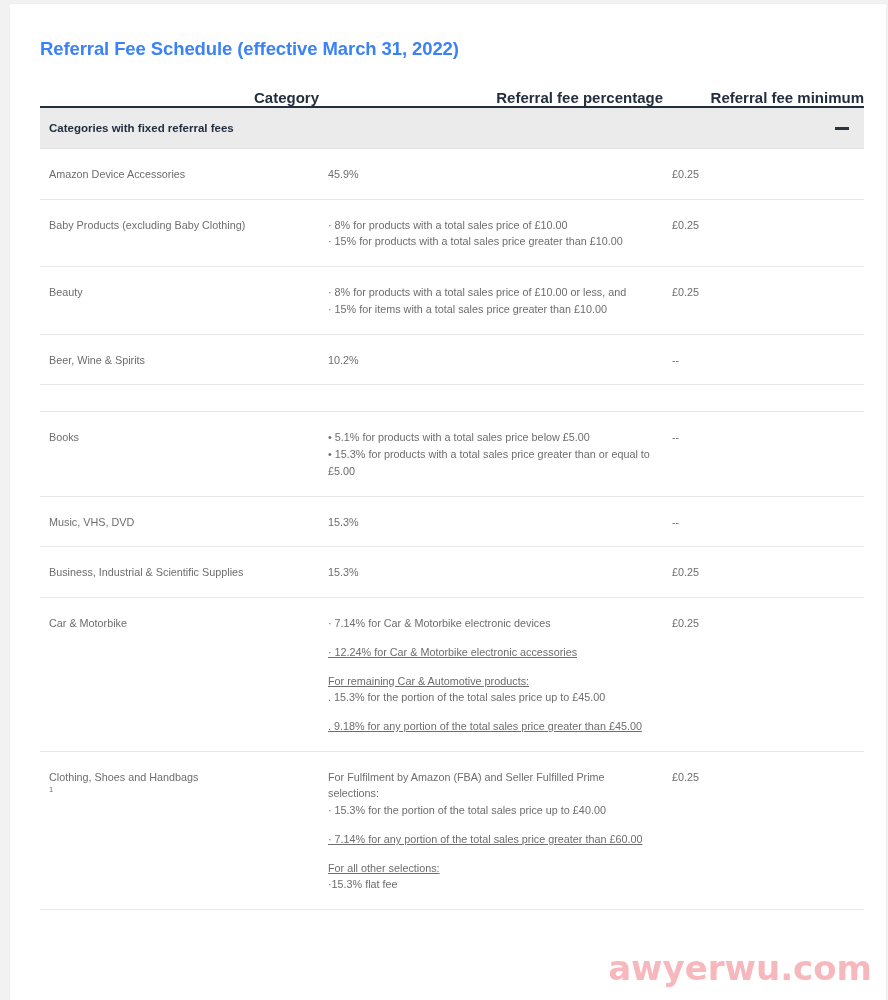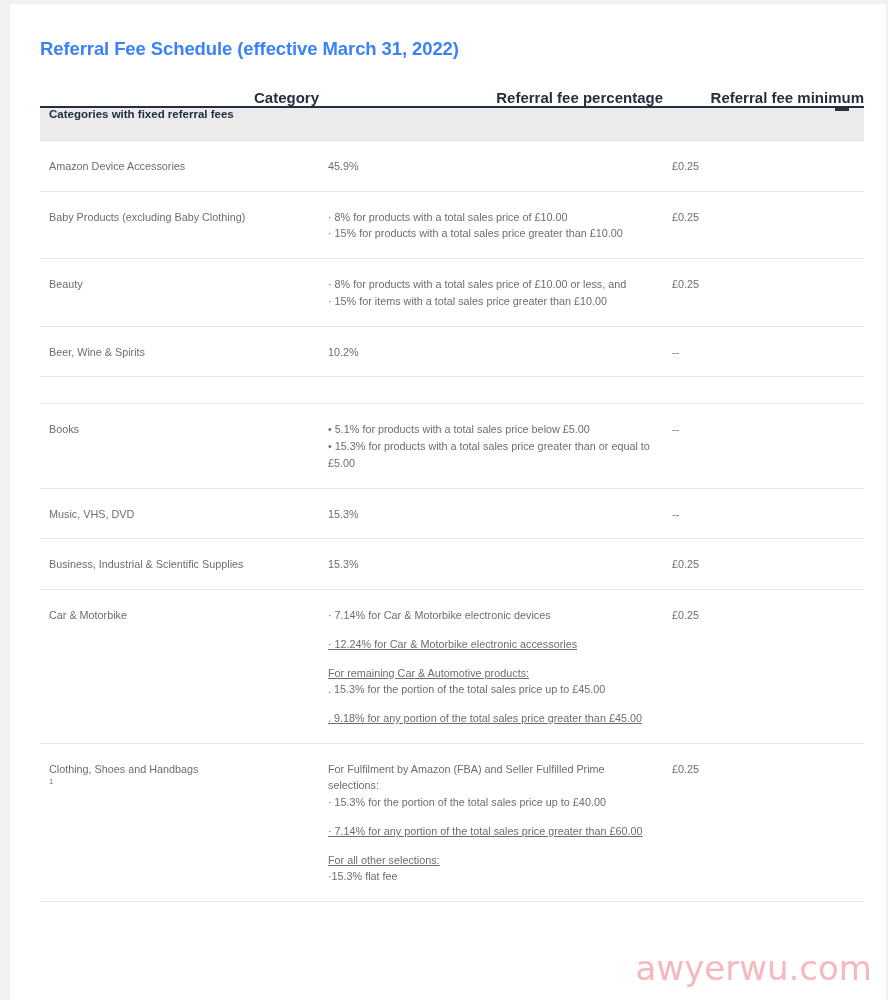--- a/index.html
+++ b/index.html
@@ -51,22 +51,23 @@
     border-bottom: 2px solid #232f3e;
   }
 
   tr.section-row td {
     background: #ebebeb;
     padding: 0;
     border-bottom: 1px solid #e4e4e4;
   }
   .section-inner {
     display: flex;
+    align-items: center;
     justify-content: space-between;
-    height: 32px;
+    height: 40px;
     padding: 0 15px 0 9px;
   }
   .section-label {
     font-size: 11.5px;
     font-weight: bold;
     color: #232f3e;
   }
   .minus-icon {
     display: inline-block;
     width: 14px;
@@ -99,21 +100,21 @@
     font-size: 7.5px;
     vertical-align: super;
     line-height: 0;
   }
 
   .watermark {
     position: absolute;
     right: 14px;
     bottom: 16px;
     font-size: 34px;
-    font-weight: normal;
+    font-weight: bold;
     color: #f7b8bd;
     letter-spacing: 0px;
     font-family: "DejaVu Sans", sans-serif;
     user-select: none;
     pointer-events: none;
     text-align: right;
   }
 </style>
 </head>
 <body>

